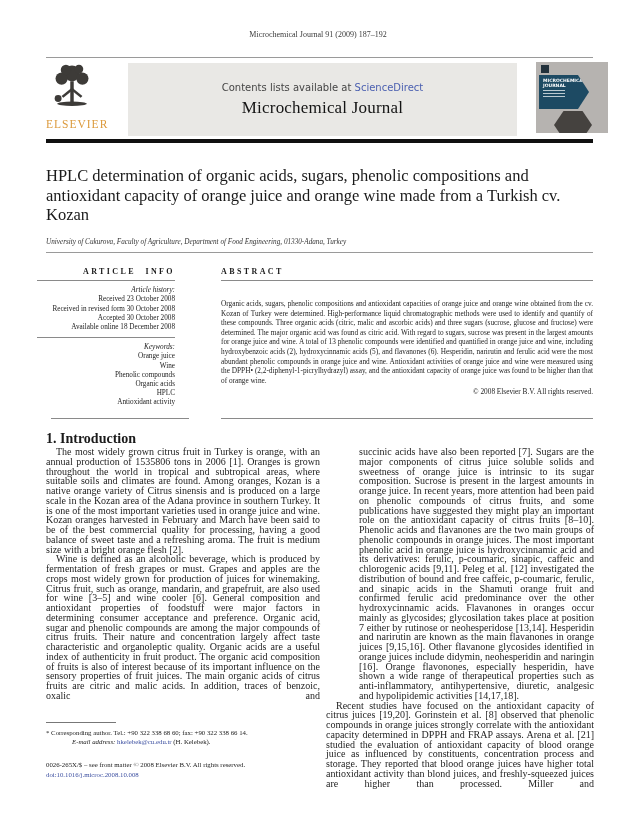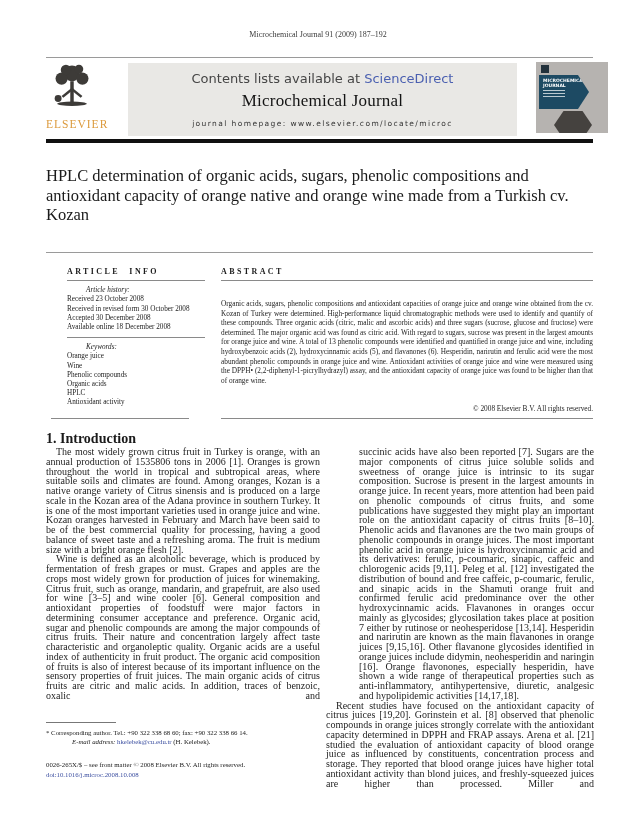--- a/index.html
+++ b/index.html
@@ -11,21 +11,21 @@
   .abs { position:absolute; }
 
   
   .citation { top:30px; left:0; width:620px; text-align:center;
     font-size:8px; color:#3a3a3a; }
 
   .rule-top { top:57px; left:38px; width:547px; height:1px; background:#9a9a9a; }
 
   
   .banner { top:63px; left:120px; width:389px; height:73px; background:#e9e8e5; text-align:center; }
-  .banner-line1 { padding-top:8px; font-family:"DejaVu Sans", sans-serif; font-size:13px; color:#454545; }
+  .banner-line1 { padding-top:19px; font-family:"DejaVu Sans", sans-serif; font-size:10px; color:#454545; }
   .sd-link { color:#4a5fb0; }
   .banner-title { margin-top:5px; font-size:17px; color:#141414; letter-spacing:0.2px; }
   .banner-home { margin-top:8px; font-family:"DejaVu Sans", sans-serif; font-size:7.5px; letter-spacing:1.4px; color:#333; }
 
   
   .elsevier { top:62px; left:38px; width:78px; height:74px; }
   .elsevier-label { font-size:11.5px; color:#dc9a3c; letter-spacing:1px; margin-top:-2px; }
 
   
   .cover { top:62px; left:528px; width:72px; height:71px; background:#b6b3b0; overflow:hidden; }
@@ -43,30 +43,30 @@
   
   .paper-title { top:166px; left:38px; width:552px; font-size:16.5px; line-height:19.5px; color:#1a1a1a; }
   .authors { top:213px; left:38px; width:547px; font-size:12px; color:#222; }
   .authors sup { font-size:8px; margin-left:1px; }
   .affiliation { top:238px; left:38px; width:547px; font-style:italic; font-size:7.2px; color:#333; }
   .rule-affil { top:252px; left:38px; width:547px; height:1px; background:#9a9a9a; }
 
   
   .col-heading { font-weight:bold; font-size:8px; letter-spacing:2.4px; word-spacing:5px; color:#1c1c1c; }
   .hrule { height:1px; background:#8a8a8a; }
-  .info-col { top:267px; left:59px; width:138px; font-size:7.2px; line-height:9.2px; color:#222; }
+  .info-col { top:267px; left:29px; width:138px; font-size:7.2px; line-height:9.2px; color:#222;text-align:right; }
   .info-col .hrule { margin:4px 0 5px; }
   .info-col .hrule2 { margin:5px 0 5px; }
   .lbl { font-style:italic;margin-left:19px; }
   .info-bottom { top:418px; left:43px; width:138px; height:1px; background:#8a8a8a; }
 
   .abs-col { top:267px; left:213px; width:372px; }
   .abs-col .hrule { margin:4px 0 0; }
   .abstract-text { margin-top:18px; font-size:7.3px; line-height:9.6px; text-align:justify; color:#1d1d1d; }
-  .copyright { margin-top:19px; text-align:right; font-size:7.3px; color:#1d1d1d; }
+  .copyright { margin-top:2px; text-align:right; font-size:7.3px; color:#1d1d1d; }
   .abs-bottom { top:418px; left:213px; width:372px; height:1px; background:#8a8a8a; }
 
   
   .intro-heading { top:431px; left:38px; font-size:14px; font-weight:bold; color:#1a1a1a; }
   .body-col { font-size:10px; line-height:9.75px; text-align:justify; color:#1d1d1d; }
   .col-left  { top:447px; left:38px;  width:274px; }
   .col-right { top:447px; left:318px; width:268px; }
   .body-col p { margin:0; text-indent:10px; }
   .body-col p.noindent { text-indent:0;margin-left:33px; }
   .body-col p.cont { text-align-last:justify; }
@@ -111,46 +111,46 @@
       </svg>
     </span>
     <div class="elsevier-label">ELSEVIER</div>
   </div>
 
   <div class="abs banner">
     <div class="banner-line1">
       <span>Contents lists available at </span><span class="sd-link">ScienceDirect</span>
     </div>
     <div class="banner-title">Microchemical Journal</div>
-    <div class="banner-home">journal homepage: www.elsevier.com/locate/microc</div>
   </div>
 
   <div class="abs cover">
     <div class="cover-emblem"></div>
     <div class="cover-pent">
       <div class="cover-title">MICROCHEMICAL JOURNAL</div>
       <div class="cover-bar"></div>
       <div class="cover-bar"></div>
       <div class="cover-bar"></div>
     </div>
     <div class="cover-hex"></div>
   </div>
 
   <div class="abs bar-black"></div>
 
-  <div class="abs paper-title">HPLC determination of organic acids, sugars, phenolic compositions and antioxidant capacity of orange native and orange wine made from a Turkish cv. Kozan</div>
+  <div class="abs paper-title">HPLC determination of organic acids, sugars, phenolic compositions and antioxidant capacity of orange juice and orange wine made from a Turkish cv. Kozan</div>
+  <div class="abs affiliation">University of Cukurova, Faculty of Agriculture, Department of Food Engineering, 01330-Adana, Turkey</div>
   <div class="abs rule-affil"></div>
 
   <div class="abs info-col">
     <div class="col-heading">ARTICLE INFO</div>
     <div class="hrule"></div>
     <div class="lbl">Article history:</div>
     <div>Received 23 October 2008</div>
     <div>Received in revised form 30 October 2008</div>
-    <div>Accepted 30 December 2008</div>
+    <div>Accepted 30 October 2008</div>
     <div>Available online 18 December 2008</div>
     <div class="hrule hrule2"></div>
     <div class="lbl">Keywords:</div>
     <div>Orange juice</div>
     <div>Wine</div>
     <div>Phenolic compounds</div>
     <div>Organic acids</div>
     <div>HPLC</div>
     <div>Antioxidant activity</div>
   </div>

